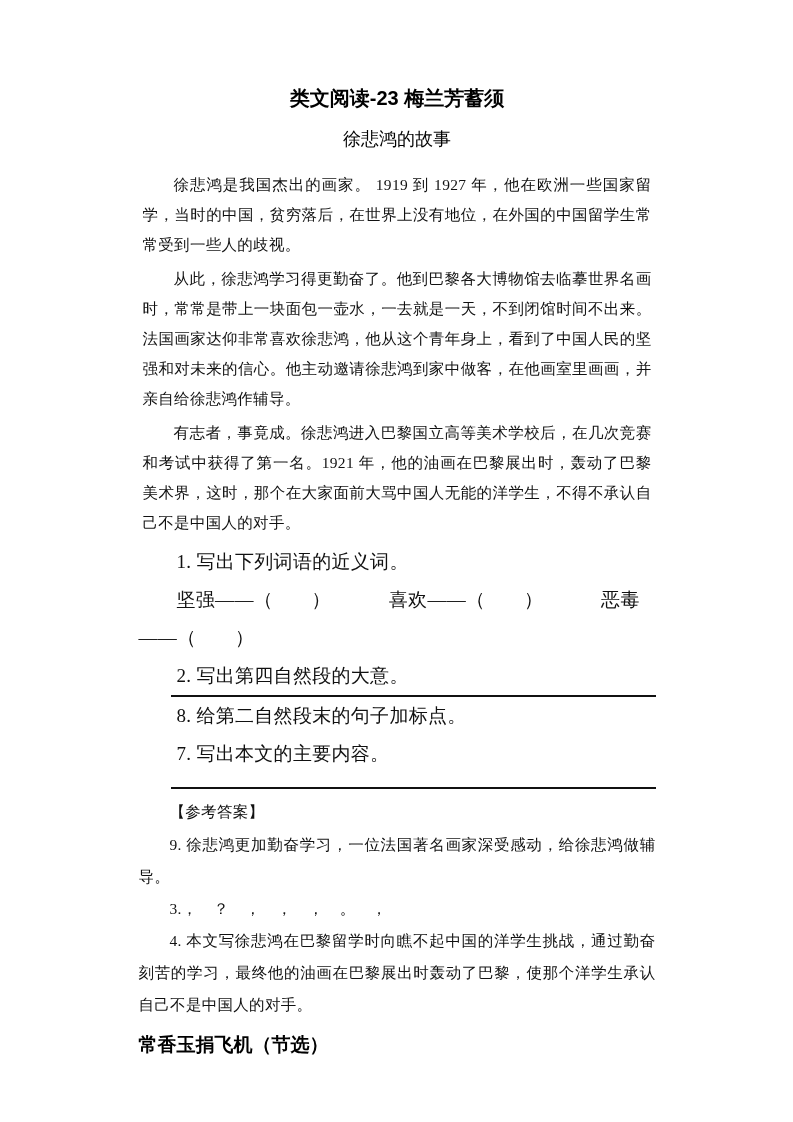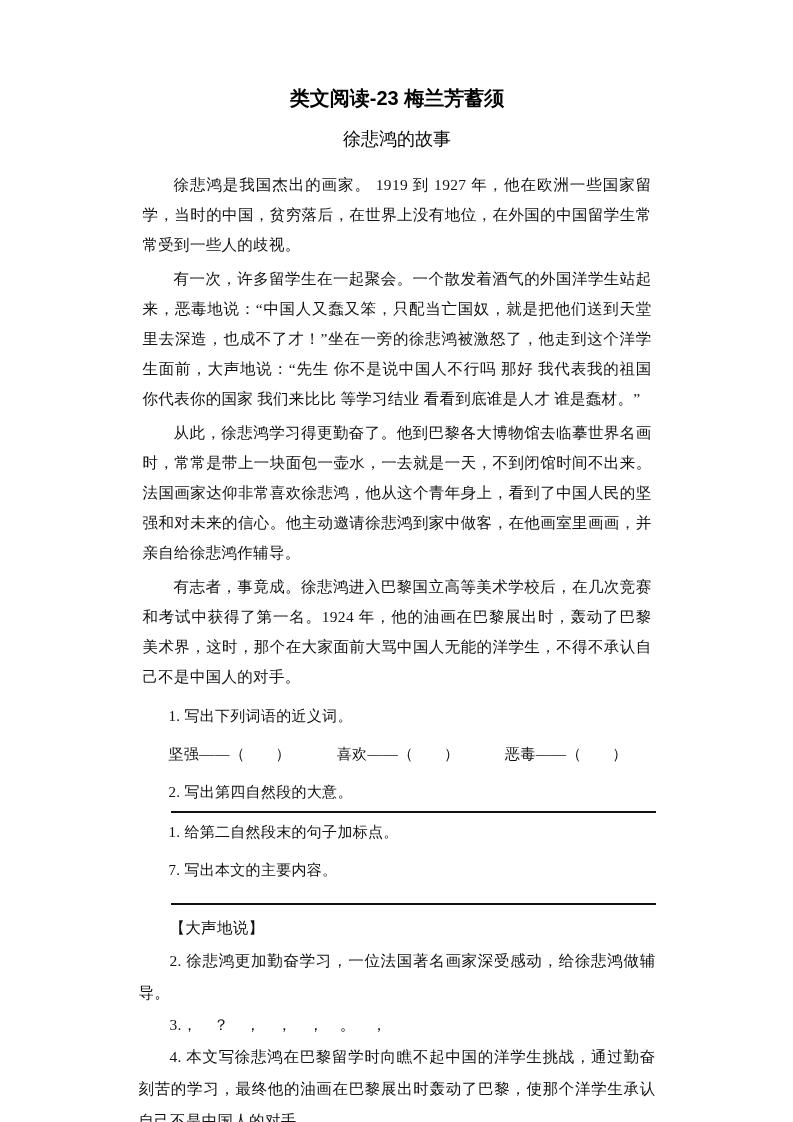--- a/index.html
+++ b/index.html
@@ -43,21 +43,21 @@
     line-height: 30px;
     text-indent: 2em;
     text-align: justify;
     letter-spacing: 0.3px;
   }
   .questions {
     margin-top: 5px;
   }
   .q-line {
     margin: 0;
-    font-size: 15px;
+    font-size: 19px;
     line-height: 38px;
     text-indent: 2em;
     letter-spacing: 0.3px;
   }
   .answer-rule {
     border: none;
     border-top: 2px solid #111111;
     margin: 0 0 0 2em;
     height: 0;
   }
@@ -94,36 +94,35 @@
 </head>
 <body>
 
 <div class="page">
 
   <h1 class="doc-title">类文阅读-23 梅兰芳蓄须</h1>
 
   <h2 class="article-title">徐悲鸿的故事</h2>
 
   <p class="body-par">徐悲鸿是我国杰出的画家。 1919 到 1927 年，他在欧洲一些国家留学，当时的中国，贫穷落后，在世界上没有地位，在外国的中国留学生常常受到一些人的歧视。</p>
-  <p class="body-par">有一次，许多留学生在一起聚会。一个散发着酒气的外国洋学生站起来，恶毒地说：“中国人又蠢又笨，只配当亡国奴，就是把他们送到天堂里去深造，也成不了才！”坐在一旁的徐悲鸿被激怒了，他走到这个洋学生面前，大声地说：“先生 你不是说中国人不行吗 那好 我代表我的祖国 你代表你的国家 我们来比比 等学习结业 看看到底谁是人才 谁是蠢材。”</p>
   <p class="body-par">从此，徐悲鸿学习得更勤奋了。他到巴黎各大博物馆去临摹世界名画时，常常是带上一块面包一壶水，一去就是一天，不到闭馆时间不出来。法国画家达仰非常喜欢徐悲鸿，他从这个青年身上，看到了中国人民的坚强和对未来的信心。他主动邀请徐悲鸿到家中做客，在他画室里画画，并亲自给徐悲鸿作辅导。</p>
-  <p class="body-par">有志者，事竟成。徐悲鸿进入巴黎国立高等美术学校后，在几次竞赛和考试中获得了第一名。1924 年，他的油画在巴黎展出时，轰动了巴黎美术界，这时，那个在大家面前大骂中国人无能的洋学生，不得不承认自己不是中国人的对手。</p>
+  <p class="body-par">有志者，事竟成。徐悲鸿进入巴黎国立高等美术学校后，在几次竞赛和考试中获得了第一名。1921 年，他的油画在巴黎展出时，轰动了巴黎美术界，这时，那个在大家面前大骂中国人无能的洋学生，不得不承认自己不是中国人的对手。</p>
 
   <div class="questions">
     <p class="q-line">1. 写出下列词语的近义词。</p>
     <p class="q-line">坚强——（　　）　　　喜欢——（　　）　　　恶毒——（　　）</p>
     <p class="q-line">2. 写出第四自然段的大意。</p>
     <hr class="answer-rule">
-    <p class="q-line">1. 给第二自然段末的句子加标点。</p>
+    <p class="q-line">8. 给第二自然段末的句子加标点。</p>
     <p class="q-line">7. 写出本文的主要内容。</p>
     <hr class="answer-rule second">
   </div>
 
   <div class="answers">
-    <p class="ans-header">【大声地说】</p>
-    <p class="ans-line">2. 徐悲鸿更加勤奋学习，一位法国著名画家深受感动，给徐悲鸿做辅导。</p>
+    <p class="ans-header">【参考答案】</p>
+    <p class="ans-line">9. 徐悲鸿更加勤奋学习，一位法国著名画家深受感动，给徐悲鸿做辅导。</p>
     <p class="ans-line">3.，　？　，　，　，　。　，</p>
     <p class="ans-line">4. 本文写徐悲鸿在巴黎留学时向瞧不起中国的洋学生挑战，通过勤奋刻苦的学习，最终他的油画在巴黎展出时轰动了巴黎，使那个洋学生承认自己不是中国人的对手。</p>
   </div>
 
   <h2 class="next-article-title">常香玉捐飞机（节选）</h2>
 
 </div>
 
 </body></html>

